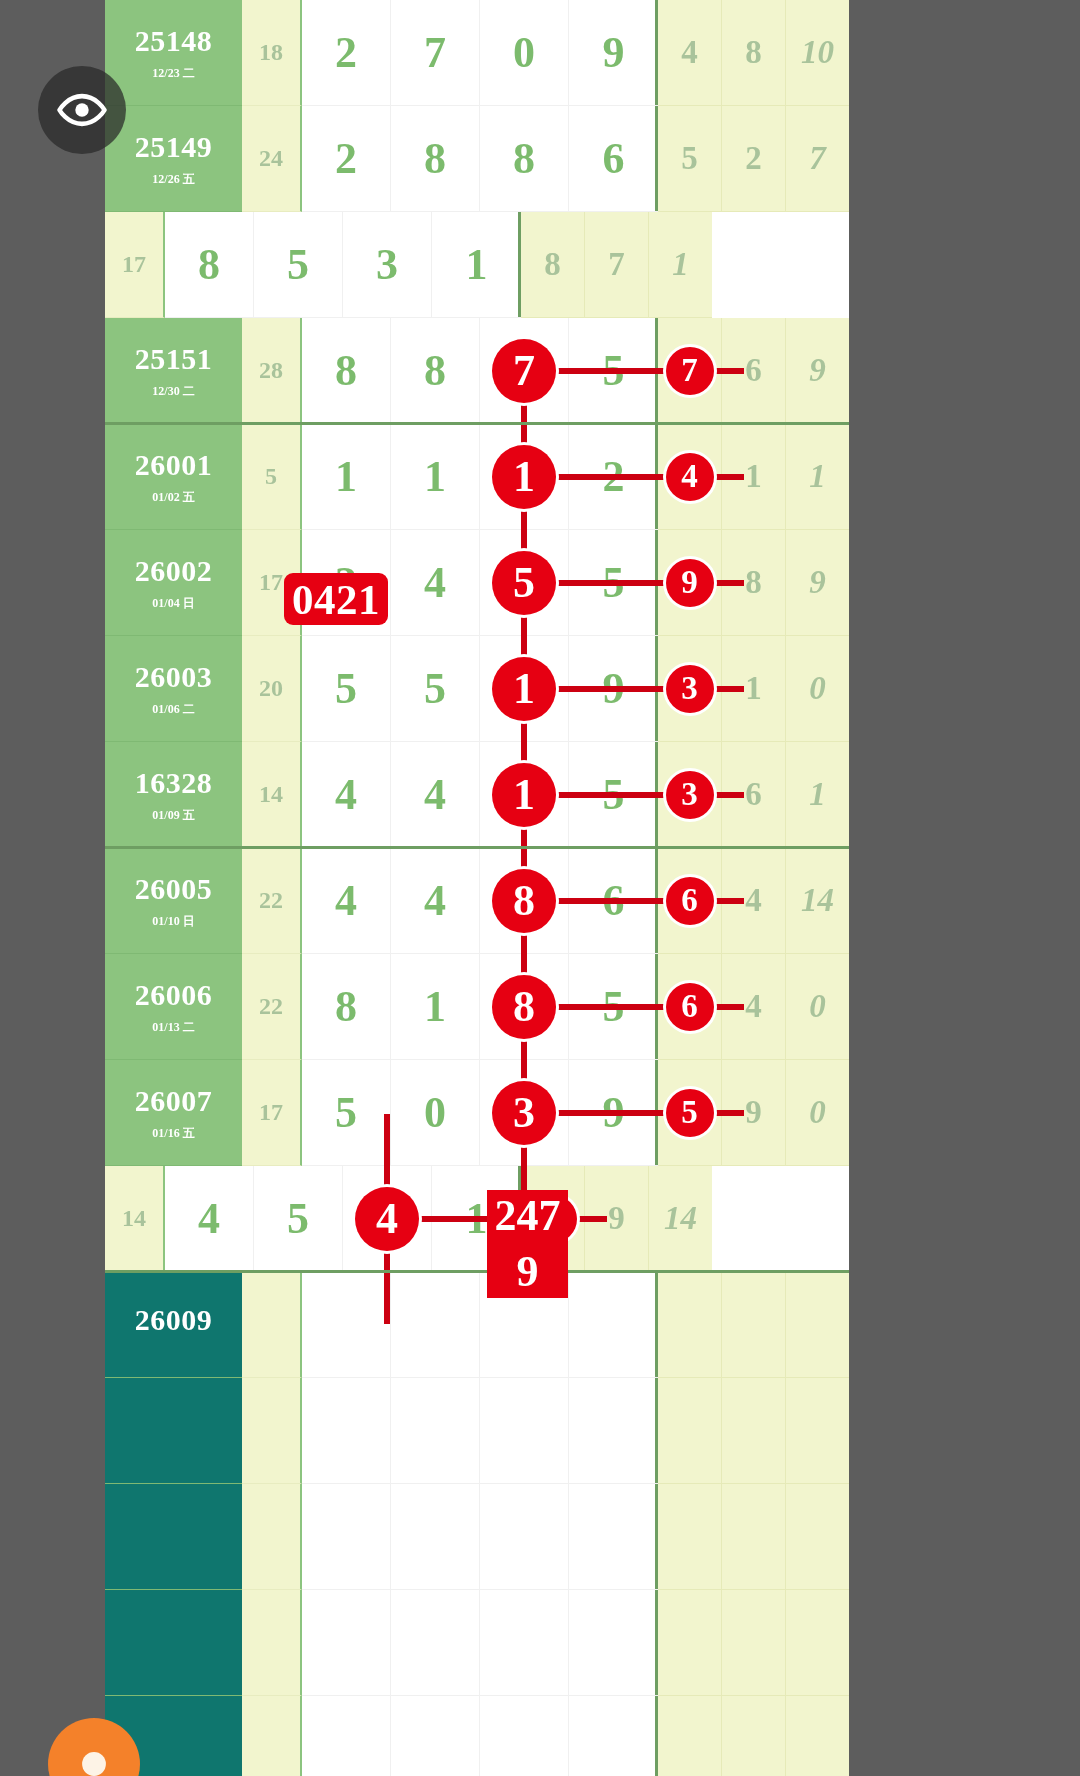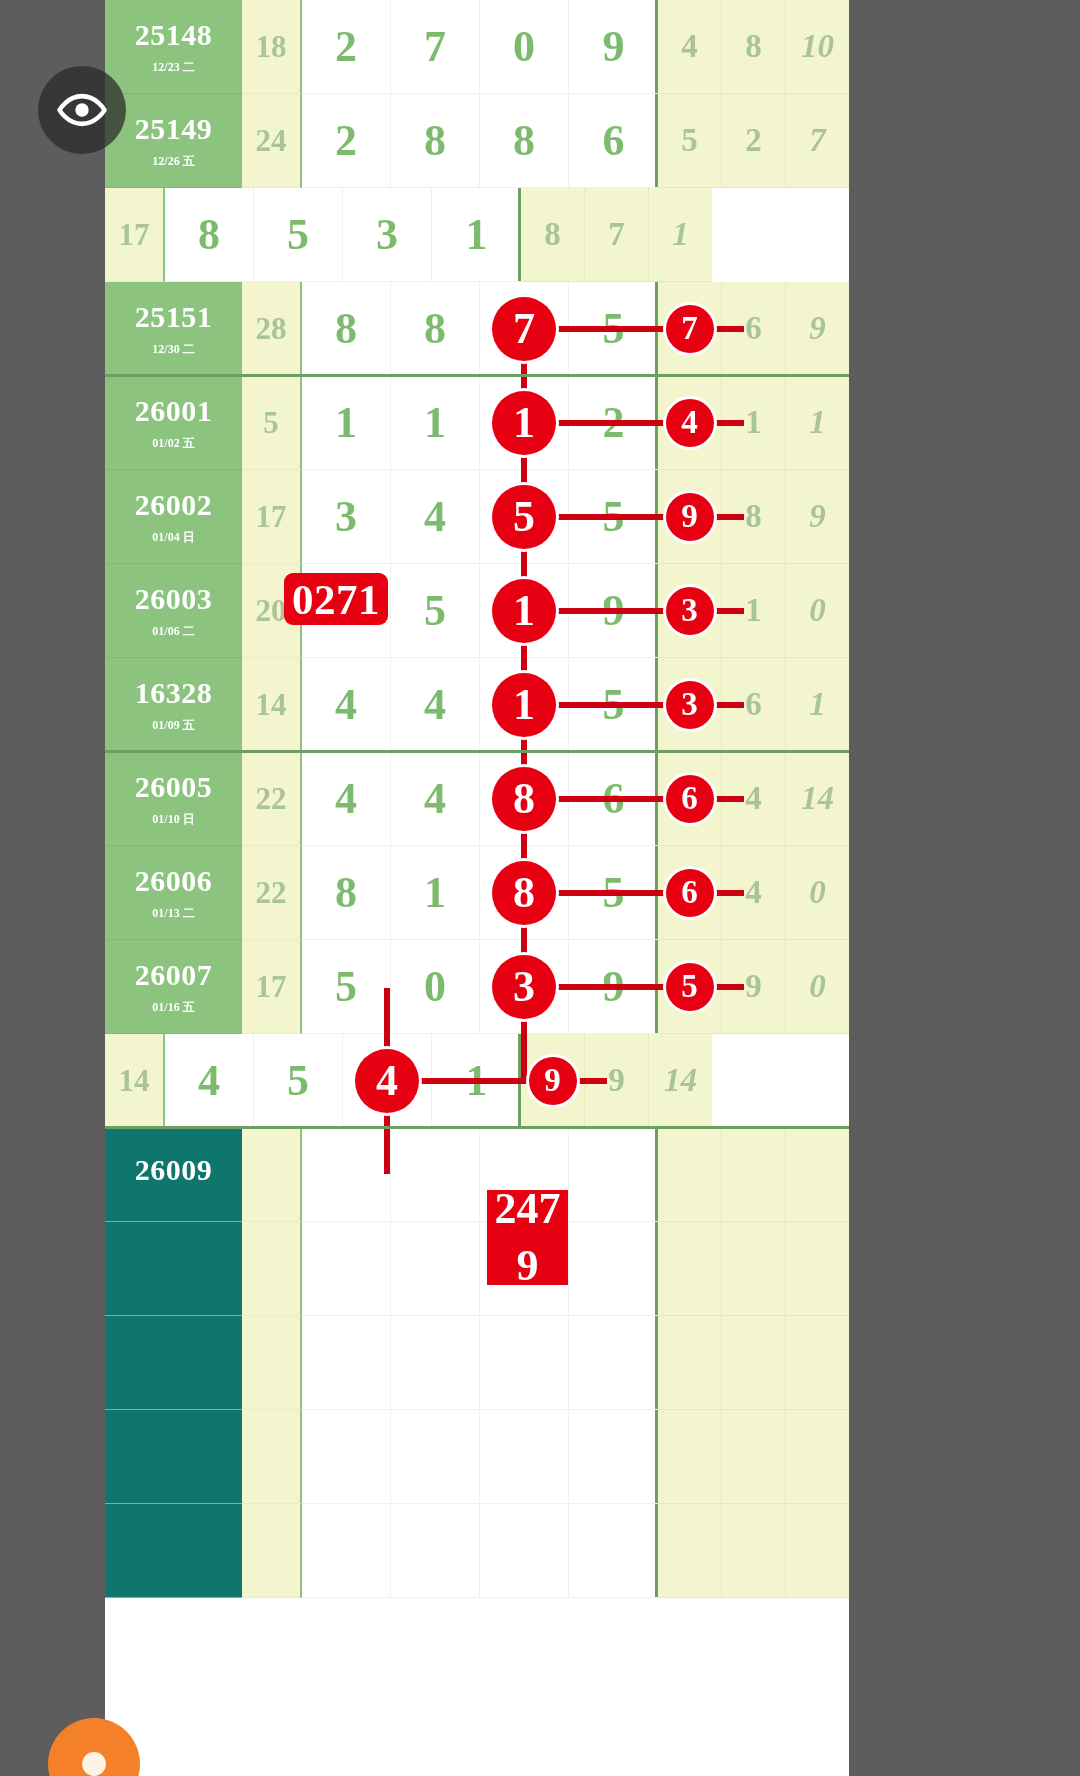--- a/index.html
+++ b/index.html
@@ -16,21 +16,21 @@
     position:absolute;
     left:105px; top:0;
     width:744px; height:1776px;
     background:#ffffff;
   }
 
   .row{
     position:relative;
     display:flex;
     width:744px;
-    height:94px;
+    height:106px;
     align-items:stretch;
   }
   .row.sep-bottom::after{
     content:"";
     position:absolute;
     left:0; right:0; bottom:-1px;
     height:3px;
     background:#6e9e62;
     z-index:6;
   }
@@ -59,21 +59,21 @@
     line-height:1.2;
     margin-top:10px;
   }
 
   
   .c-sum{
     width:60px;
     flex:0 0 60px;
     background:#f2f5ce;
     color:#a9c39b;
-    font-size:31px;
+    font-size:24px;
     font-weight:bold;
     display:flex;
     align-items:center;
     justify-content:center;
     border-bottom:1px solid #e8ecc0;
     border-right:2px solid #8cc47f;
   }
 
   
   .grp-white{
@@ -166,21 +166,21 @@
   #badge-0527{
     left:284px; top:573px;
     width:104px; height:52px;
     border-radius:9px;
     font-size:43px;
     display:flex; align-items:center; justify-content:center;
     letter-spacing:0.5px;
   }
   #badge-2479{
     left:487px; top:1190px;
-    width:81px; height:95px;
+    width:81px; height:108px;
     font-size:44px;
     display:flex; flex-direction:column;
     align-items:center; justify-content:center;
     gap:10px;
   }
   #badge-2479 span{ display:block; line-height:1.05; }
 
   
   .row.blank .c-issue{ background:#0f766e; }
   .row.blank .cell{ color:transparent; }
@@ -766,21 +766,21 @@
         <div class="cell">
           <span></span>
         </div>
         <div class="cell">
           <span></span>
         </div>
       </div>
     </div>
   </div>
 
-<div class="badge" id="badge-0527">0271</div>
+<div class="badge" id="badge-0527">0421</div>
 
 <div class="badge" id="badge-2479">
   <span>247</span>
   <span>9</span>
 </div>
 
 <div id="eye-btn">
   <svg width="52" height="52" viewBox="0 0 24 24">
     <path d="M1.6 12S5.2 5.6 12 5.6 22.4 12 22.4 12 18.8 18.4 12 18.4 1.6 12 1.6 12Z" fill="none" stroke="#ffffff" stroke-width="2.1" stroke-linejoin="round"></path>
     <circle cx="12" cy="12" r="3.1" fill="#ffffff"></circle>

